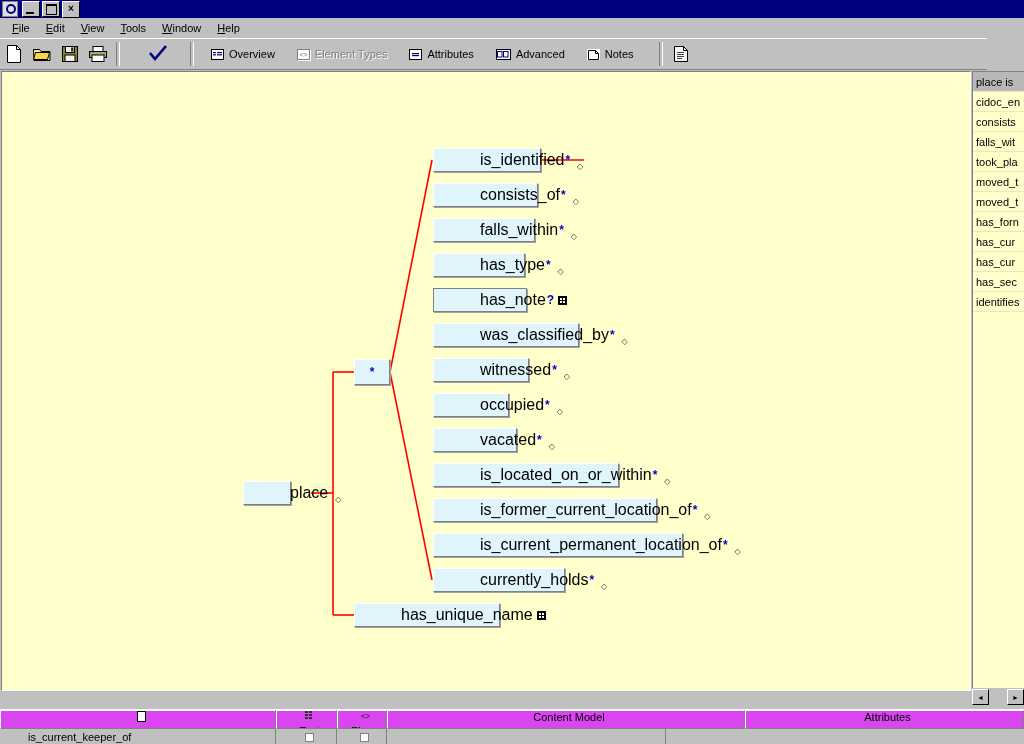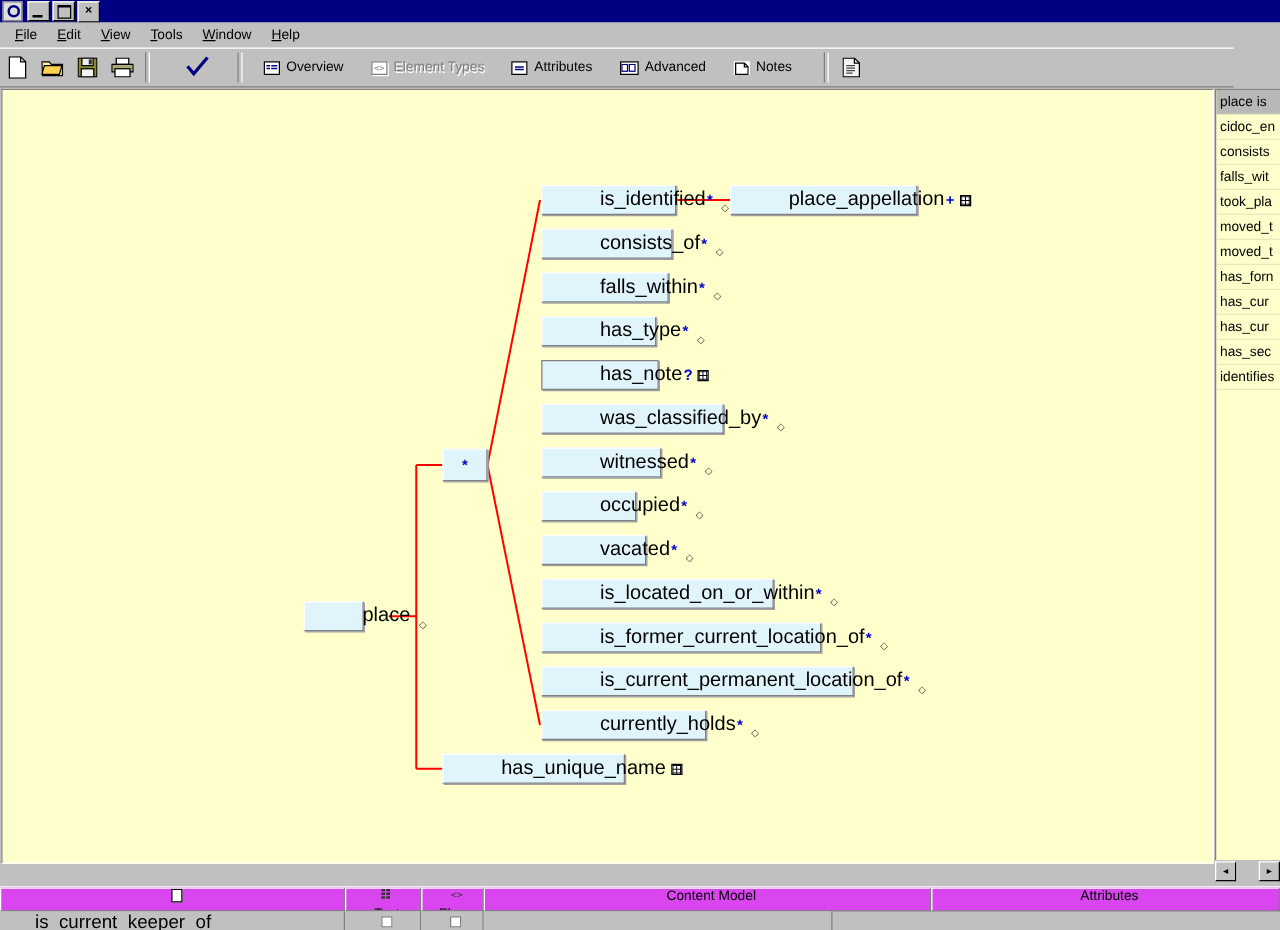--- a/index.html
+++ b/index.html
@@ -163,21 +163,21 @@
   }
   .hcell{
     background:#d946ef;height:19px;box-sizing:border-box;
     border-top:1px solid #ffffff;border-left:1px solid #ffffff;
     border-right:1px solid #808080;border-bottom:1px solid #808080;
     display:flex;align-items:center;gap:5px;
     padding-left:6px;font-size:11px;color:#000;white-space:nowrap;overflow:hidden;flex-direction:column;
   }
   .hcell u{text-decoration:underline;}
   #gridrow{
-    display:flex;height:16px;background:#c0c0c0;font-size:15px;color:#000;
+    display:flex;height:16px;background:#c0c0c0;font-size:11px;color:#000;
     box-sizing:border-box;
   }
   .rcell{
     box-sizing:border-box;border-right:1px solid #808080;
     display:flex;align-items:center;padding-left:6px;
     white-space:nowrap;overflow:hidden;height:16px;
     background:#c0c0c0;
   }
   .rcell .cb{
     width:9px;height:9px;background:#fff;border:1px solid #808080;
@@ -389,25 +389,20 @@
         </div>
         <div class="node" style="left: 431px; top: 461px; width: 250px;">
           <span class="lbl">is_current_permanent_location_of</span>
           <span class="card">*</span>
           <span class="nico elem"></span>
         </div>
         <div class="node" style="left: 431px; top: 496px; width: 132px;">
           <span class="lbl">currently_holds</span>
           <span class="card">*</span>
           <span class="nico elem"></span>
-        </div>
-        <div class="node" style="left: 582px; top: 76px; width: 150px;">
-          <span class="lbl">place_appellation</span>
-          <span class="card">+</span>
-          <span class="nico text"></span>
         </div>
         <div class="node" style="left: 352px; top: 531px; width: 146px;">
           <span class="lbl">has_unique_name</span>
           <span class="nico text"></span>
         </div>
         <div class="node star" style="left: 352px; top: 287px;">
           <span class="card">*</span>
         </div>
       </div>
   </div>

